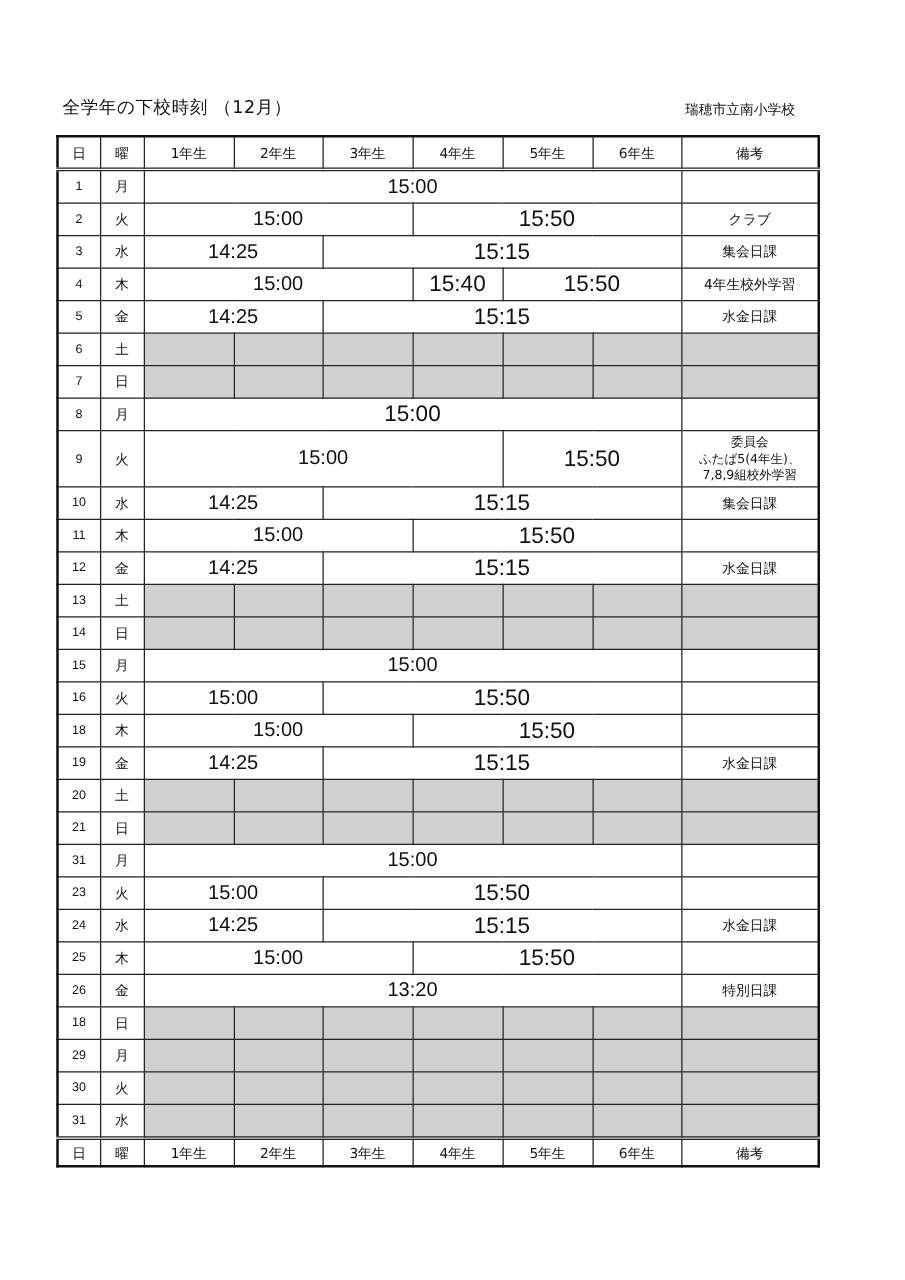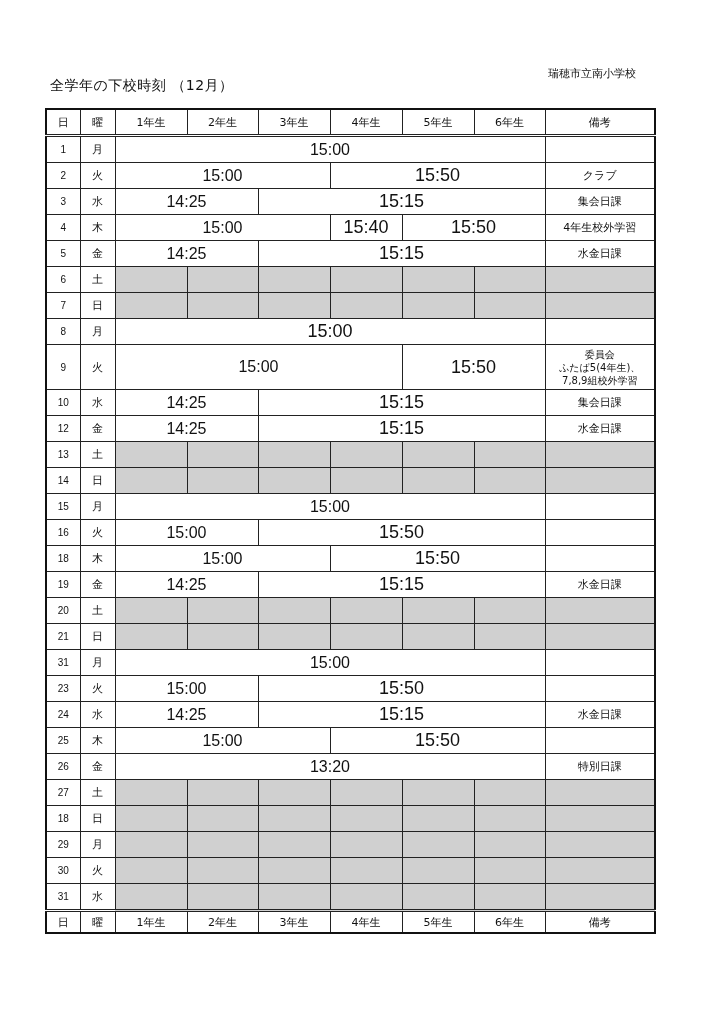--- a/index.html
+++ b/index.html
@@ -1,19 +1,19 @@
 <!DOCTYPE html>
 <html><head>
   <meta charset="utf-8">
   <style>
     html, body { margin: 0; padding: 0; background: #ffffff; }
     body { width: 724px; height: 1024px; position: relative; overflow: hidden;
       font-family: "DejaVu Sans", "Liberation Sans", sans-serif; color: #111; }
     .title { position: absolute; left: 50px; top: 77px; font-size: 14px; letter-spacing: 0.5px; }
-    .school { position: absolute; left: 548px; top: 66px; font-size: 11px; }
+    .school { position: absolute; left: 548px; top: 80px; font-size: 11px; }
     table.sched { position: absolute; left: 45px; top: 108px; width: 609px;
       border-collapse: collapse; border: 2.5px solid #111; table-layout: fixed; }
     table.sched td, table.sched th { border: 1px solid #222; text-align: center;
       padding: 0; font-weight: normal; }
     th { height: 24px; font-size: 11px; }
     thead tr { border-bottom: 3px double #222; }
     tfoot tr { border-top: 3px double #222; }
     tfoot th { height: 20px; }
     td { height: 25px; }
     td.d { font-size: 10px; font-family: "Liberation Sans Narrow", "Liberation Sans", sans-serif; }
@@ -141,20 +141,27 @@
       <tr>
         <td class="d">10</td>
         <td class="w">水</td>
         <td class="t-big" colspan="2">14:25</td>
         <td class="t-sm" colspan="4">15:15</td>
         <td class="note">
           <div>集会日課</div>
         </td>
       </tr>
       <tr>
+        <td class="d">11</td>
+        <td class="w">木</td>
+        <td class="t-big" colspan="3">15:00</td>
+        <td class="t-sm" colspan="3">15:50</td>
+        <td class="note"></td>
+      </tr>
+      <tr>
         <td class="d">12</td>
         <td class="w">金</td>
         <td class="t-big" colspan="2">14:25</td>
         <td class="t-sm" colspan="4">15:15</td>
         <td class="note">
           <div>水金日課</div>
         </td>
       </tr>
       <tr>
         <td class="d">13</td>
@@ -258,31 +265,20 @@
         <td class="t-sm" colspan="3">15:50</td>
         <td class="note"></td>
       </tr>
       <tr>
         <td class="d">26</td>
         <td class="w">金</td>
         <td class="t-big" colspan="6">13:20</td>
         <td class="note">
           <div>特別日課</div>
         </td>
-      </tr>
-      <tr>
-        <td class="d">27</td>
-        <td class="w">土</td>
-        <td class="off"></td>
-        <td class="off"></td>
-        <td class="off"></td>
-        <td class="off"></td>
-        <td class="off"></td>
-        <td class="off"></td>
-        <td class="off"></td>
       </tr>
       <tr>
         <td class="d">18</td>
         <td class="w">日</td>
         <td class="off"></td>
         <td class="off"></td>
         <td class="off"></td>
         <td class="off"></td>
         <td class="off"></td>
         <td class="off"></td>

